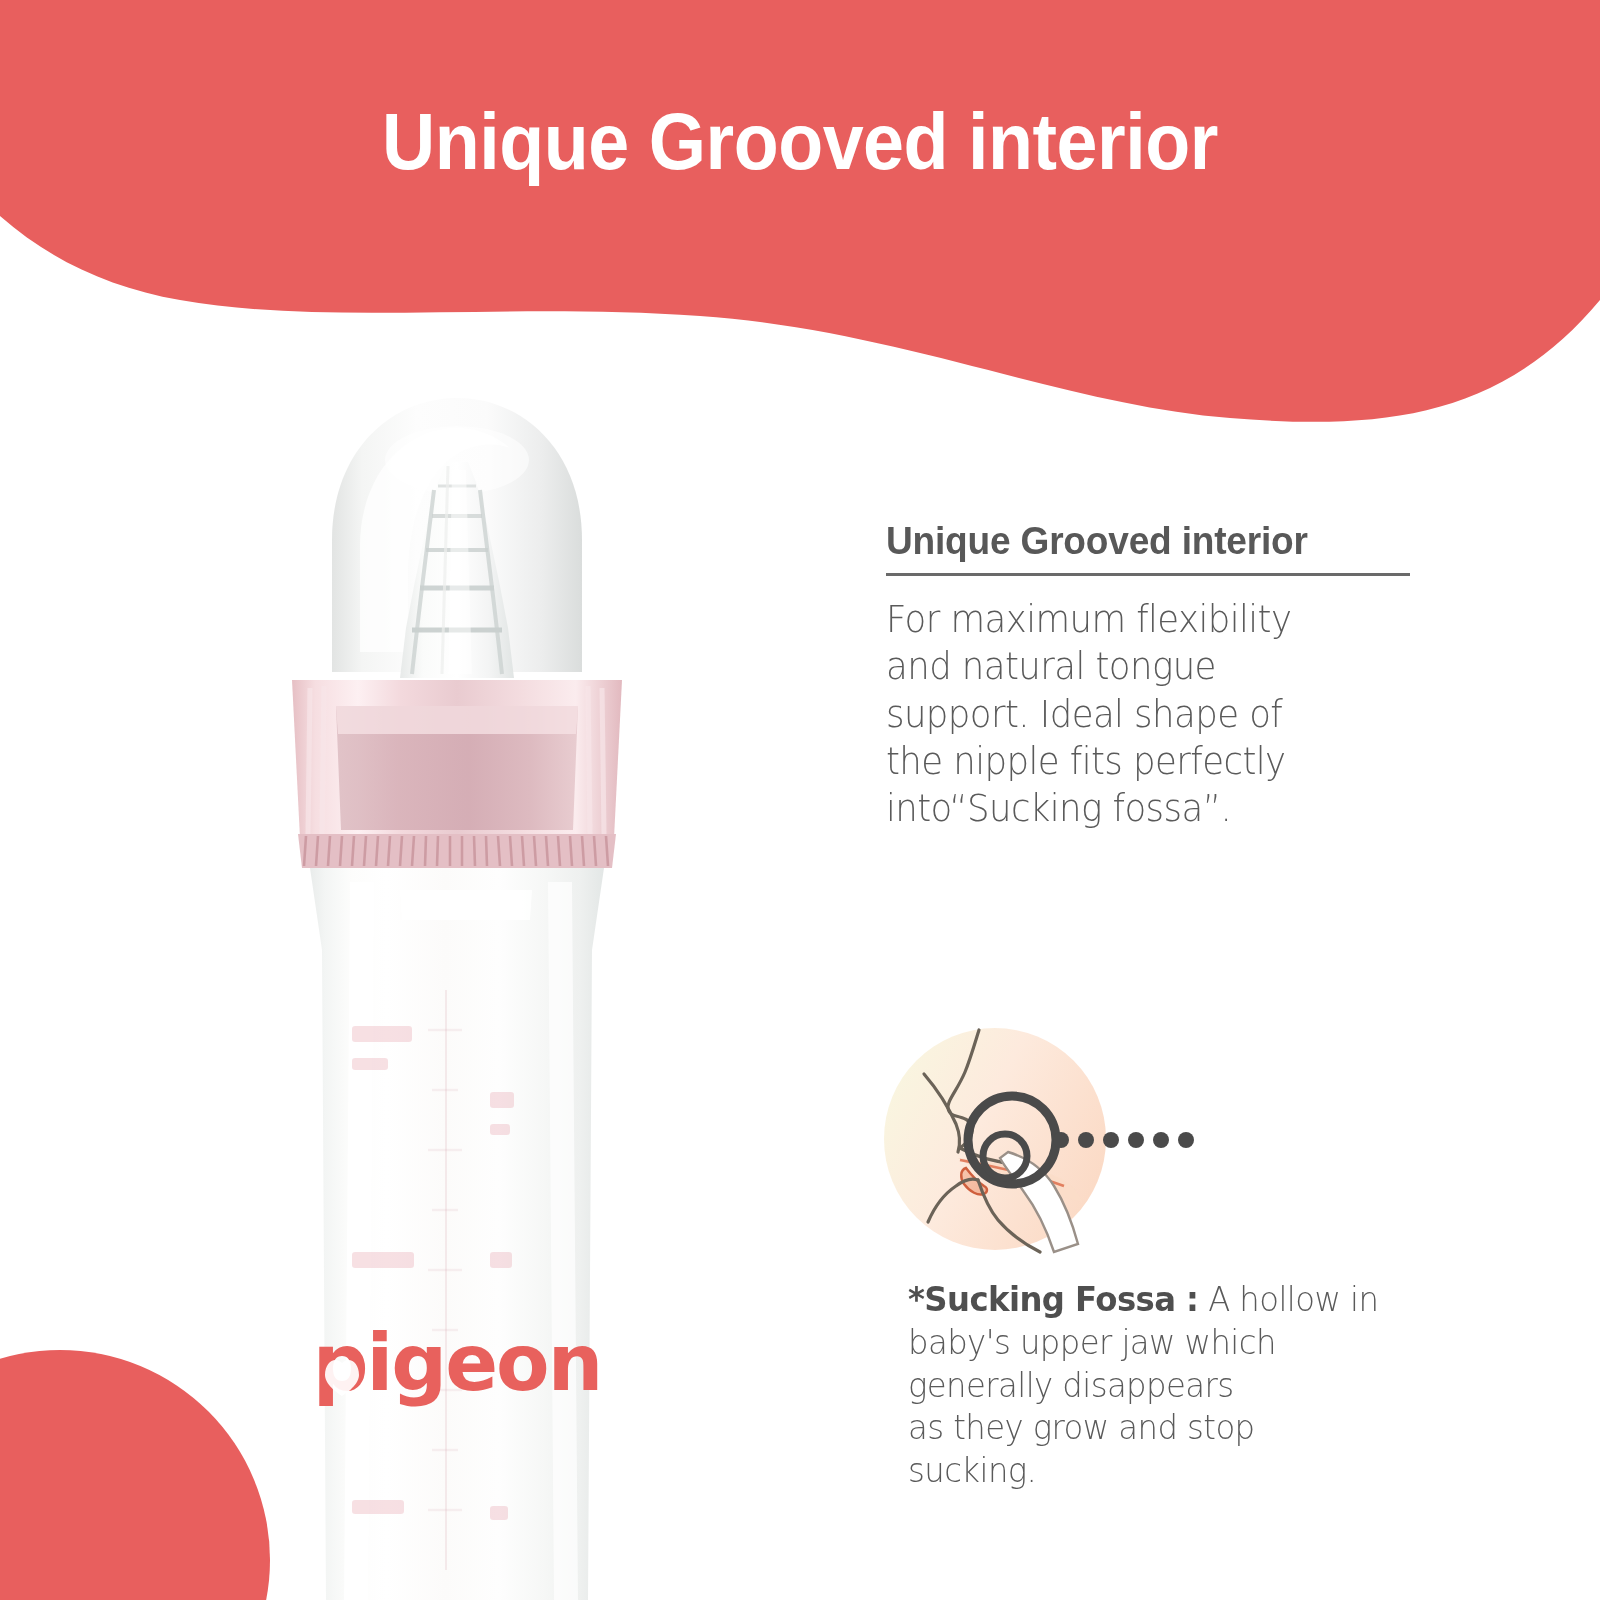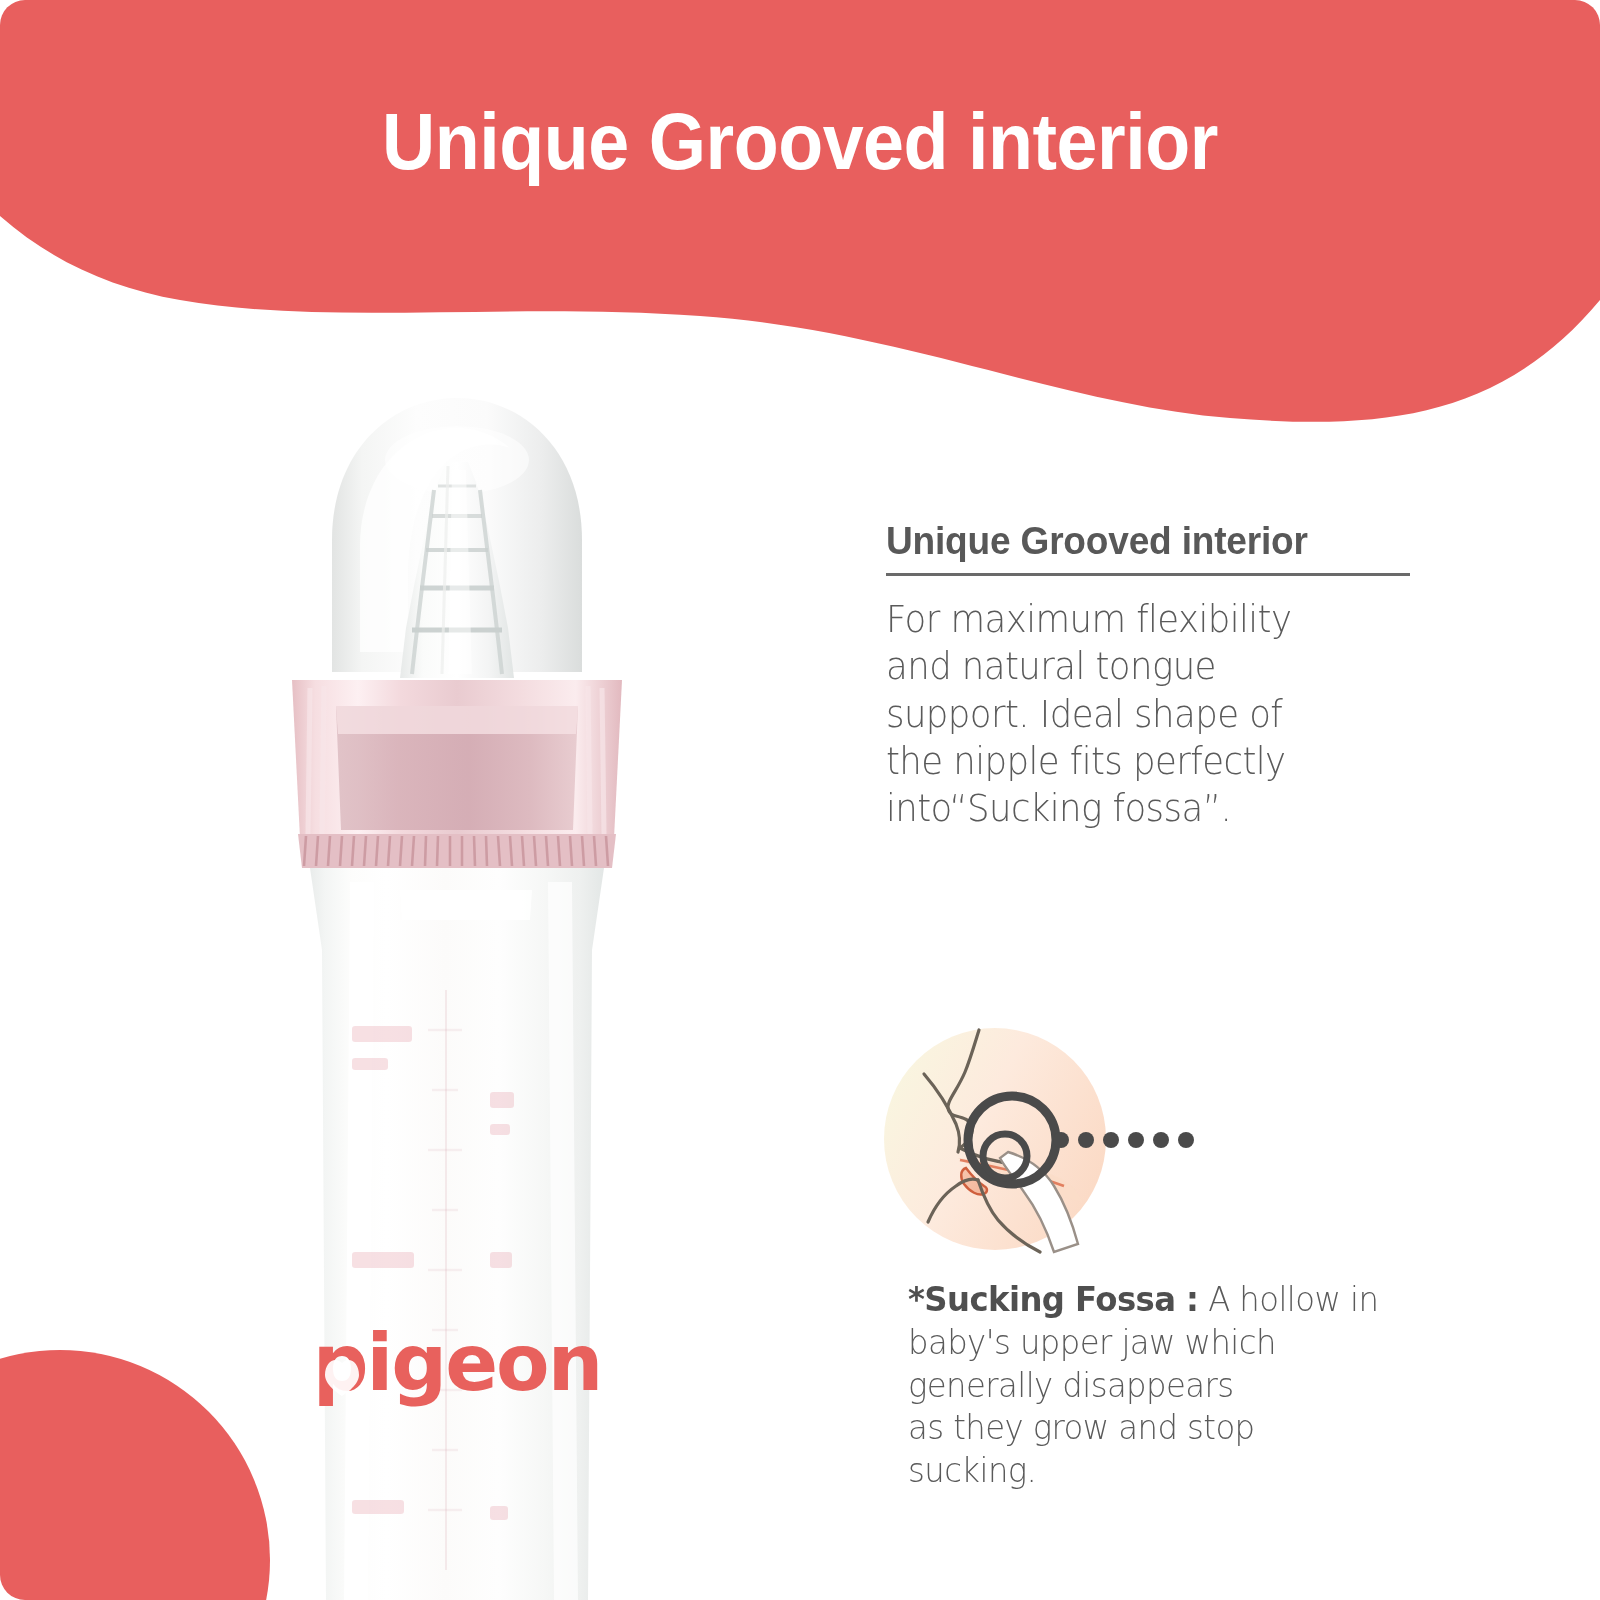--- a/index.html
+++ b/index.html
@@ -9,21 +9,20 @@
   }
   body {
     font-family: "Liberation Sans", sans-serif;
   }
   .page {
     position: relative;
     width: 1600px;
     height: 1600px;
     background: #ffffff;
     overflow: hidden;
-    border-radius: 25px;
   }
 
   
   .header-wave {
     position: absolute;
     left: 0;
     top: 0;
     width: 1600px;
     height: 430px;
     overflow: hidden;

